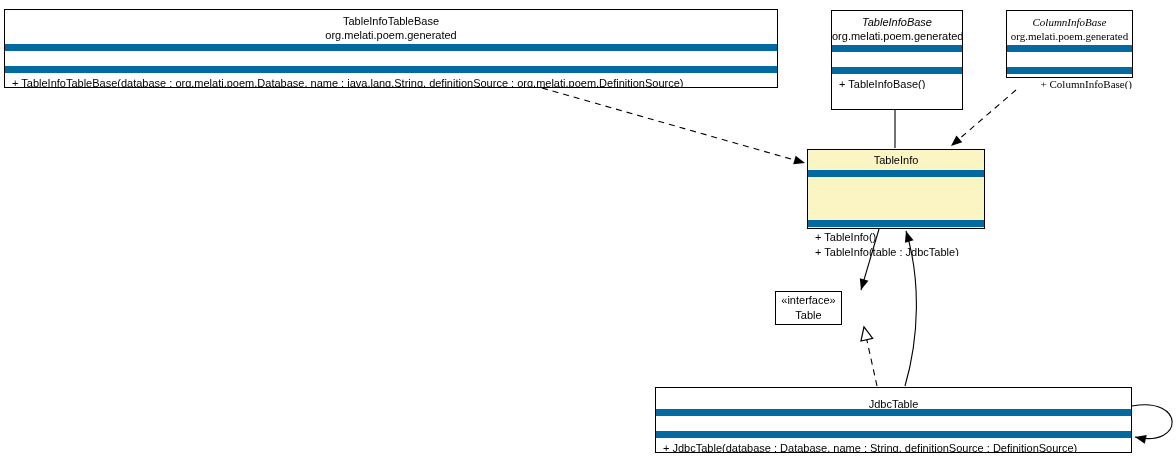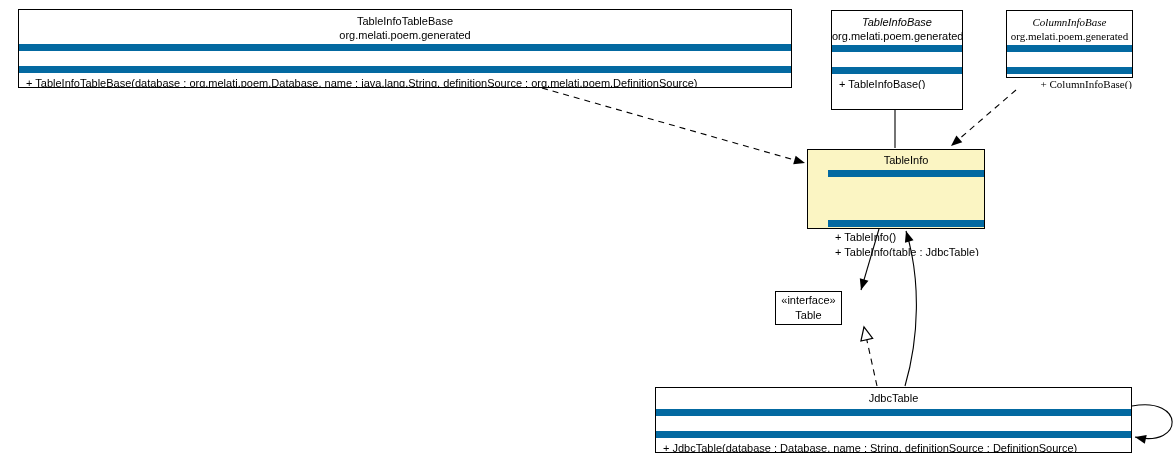--- a/index.html
+++ b/index.html
@@ -43,21 +43,21 @@
     line-height: 12px;
     white-space: nowrap;
   }
   .method-line {
     padding-left: 7px;
     line-height: 14px;
     white-space: nowrap;
   }
   .methods-pad { padding-top: 3px; }
   .tableinfo-title { line-height: 20px; padding-top: 0; }
-  .jdbctable-title { line-height: 21px; padding-top: 0; }
+  .jdbctable-title { line-height: 21px; padding-top: 0; margin-top: 6px; }
   .tableinfo-methods .method-line { line-height: 15px; }
   .iface-cmp { text-align: center; padding-top: 1px; }
   .iface-line { line-height: 15px; white-space: nowrap; }
 </style>
 </head>
 <body>
 
 <div class="canvas">
 
   <svg class="edges">
@@ -78,21 +78,21 @@
 
     <path d="M879,229 L861,290" fill="none" stroke="#000000" stroke-width="1.1" marker-end="url(#m-vee)"></path>
 
     <path d="M877,386 L864,327" fill="none" stroke="#000000" stroke-width="1.1" stroke-dasharray="6,5" marker-end="url(#m-tri)"></path>
 
     <path d="M905,386 C919,338 921,280 906,231" fill="none" stroke="#000000" stroke-width="1.1" marker-end="url(#m-vee)"></path>
 
     <path d="M1132,406 C1185,396 1185,448 1135,437" fill="none" stroke="#000000" stroke-width="1.1" marker-end="url(#m-vee)"></path>
   </svg>
 
-  <div class="uml-class" style="left:18px; top:9px; width:774px; height:79px;">
+  <div class="uml-class" style="left:4px; top:9px; width:774px; height:79px;">
     <div class="cmp" style="height:34px;">
       <div class="class-name">TableInfoTableBase</div>
       <div class="class-package">org.melati.poem.generated</div>
     </div>
     <div class="cmp" style="height:22px;"></div>
     <div class="cmp methods-pad" style="height:21px;">
       <div class="method-line">+ TableInfoTableBase(database : org.melati.poem.Database, name : java.lang.String, definitionSource : org.melati.poem.DefinitionSource)</div>
     </div>
   </div>
 
@@ -111,21 +111,21 @@
     <div class="cmp" style="height:34px;">
       <div class="class-name italic">ColumnInfoBase</div>
       <div class="class-package">org.melati.poem.generated</div>
     </div>
     <div class="cmp" style="height:22px;"></div>
     <div class="cmp methods-pad" style="height:22px;text-align:right;">
       <div class="method-line">+ ColumnInfoBase()</div>
     </div>
   </div>
 
-  <div class="uml-class" style="left: 807px; top: 149px; width: 178px; height: 80px; background-color: rgb(251, 245, 195); padding-left: 20px;">
+  <div class="uml-class" style="left: 807px; top: 149px; width: 178px; height: 80px; background-color: rgb(251, 245, 195);">
     <div class="cmp" style="height:20px;">
       <div class="class-name tableinfo-title">TableInfo</div>
     </div>
     <div class="cmp" style="height:22px;"></div>
     <div class="cmp methods-pad tableinfo-methods" style="height:36px;margin-top:28px;">
       <div class="method-line">+ TableInfo()</div>
       <div class="method-line">+ TableInfo(table : JdbcTable)</div>
     </div>
   </div>
 

